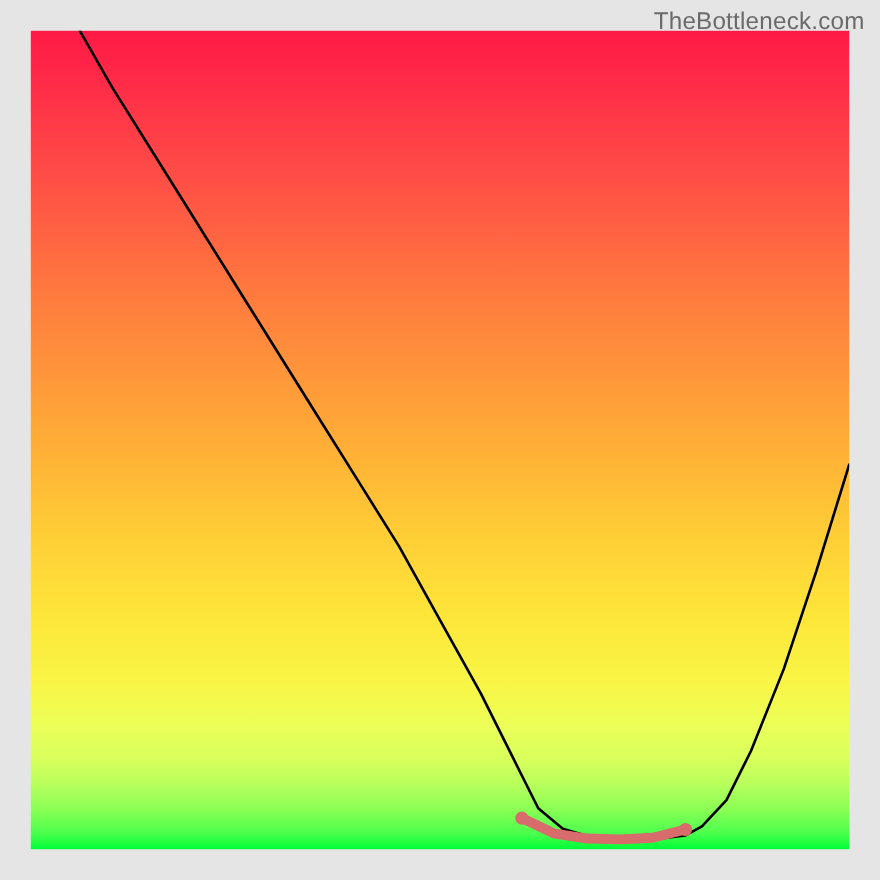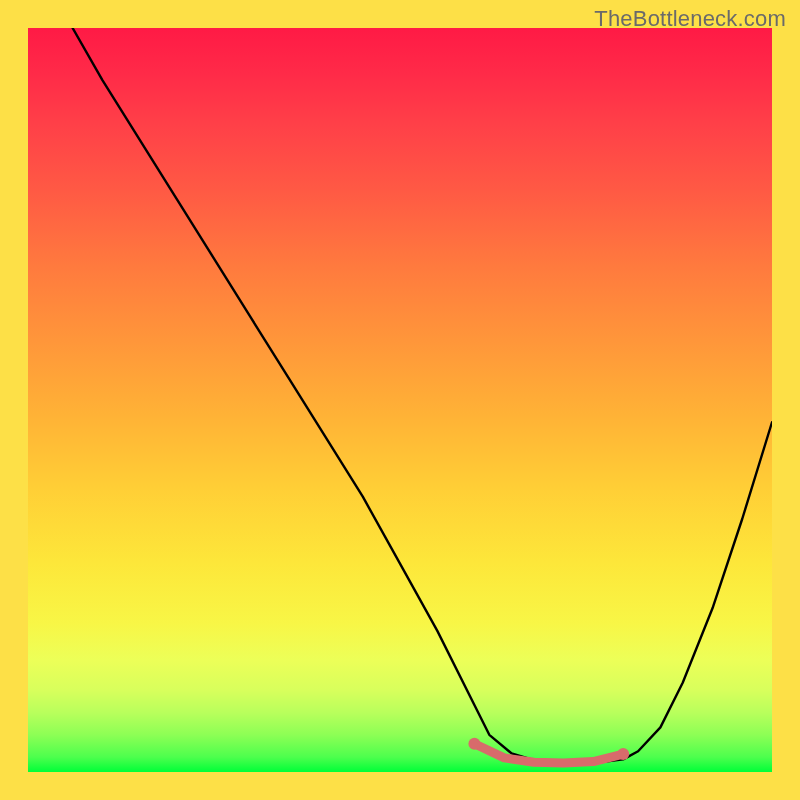--- a/index.html
+++ b/index.html
@@ -1,21 +1,21 @@
 <!DOCTYPE html>
 <html><head>
 <meta charset="utf-8">
 <style>
   * { margin: 0; padding: 0; box-sizing: border-box; }
   html, body { width: 800px; height: 800px; overflow: hidden; background: #000; }
   .frame {
     position: relative;
     width: 800px;
     height: 800px;
-    background: #fde047;
+    background: #e5e5e5;
   }
   .watermark {
     position: absolute;
     top: 6px;
     right: 14px;
     font-family: Arial, Helvetica, sans-serif;
     font-size: 22px;
     font-weight: 500;
     color: #6a6a6a;
     letter-spacing: 0.2px;

